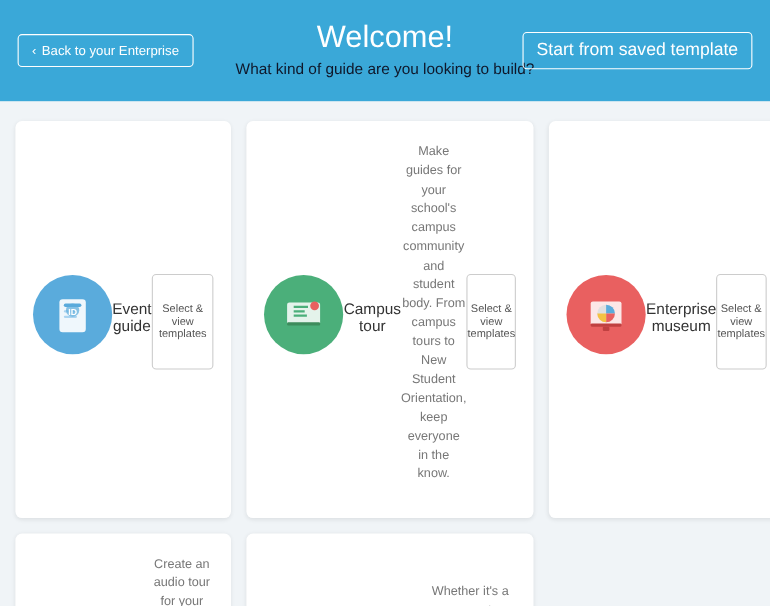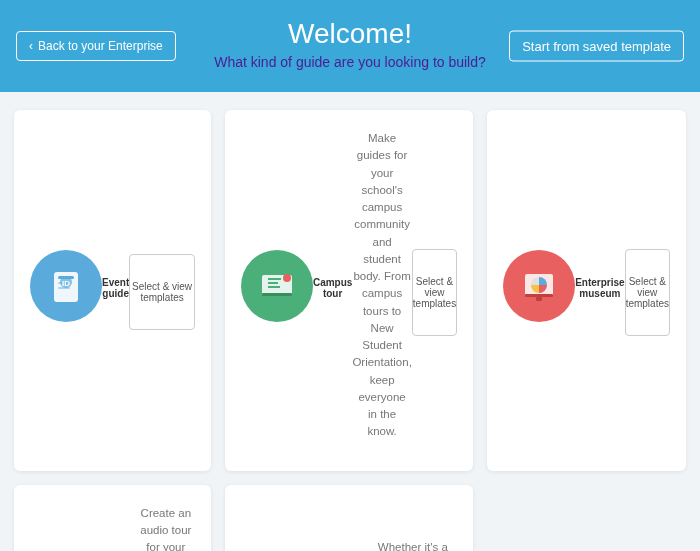--- a/index.html
+++ b/index.html
@@ -18,21 +18,21 @@
       text-align: center;
       position: relative;
     }
     .header-title {
       color: #fff;
       font-size: 28px;
       font-weight: 400;
       margin-bottom: 4px;
     }
     .header-subtitle {
-      color: #4c1d95;
+      color: #0f172a;
       font-size: 14px;
     }
     .back-btn {
       position: absolute;
       left: 16px;
       top: 50%;
       transform: translateY(-50%);
       background: transparent;
       border: 1.5px solid #fff;
       color: #fff;
@@ -48,21 +48,21 @@
     .start-btn {
       position: absolute;
       right: 16px;
       top: 50%;
       transform: translateY(-50%);
       background: transparent;
       border: 1.5px solid #fff;
       color: #fff;
       padding: 7px 12px;
       border-radius: 4px;
-      font-size: 13px;
+      font-size: 16px;
       cursor: pointer;
       white-space: nowrap;
     }
 
     
     .cards-container {
       padding: 18px 14px 14px;
       display: grid;
       grid-template-columns: repeat(3, 1fr);
       gap: 14px;
@@ -85,22 +85,22 @@
       border-radius: 50%;
       margin-bottom: 12px;
       display: flex;
       align-items: center;
       justify-content: center;
       overflow: hidden;
       flex-shrink: 0;
     }
 
     .card-title {
-      font-size: 10px;
-      font-weight: 700;
+      font-size: 14px;
+      font-weight: 400;
       color: #333;
       margin-bottom: 8px;
     }
 
     .card-desc {
       font-size: 11.5px;
       color: #777;
       line-height: 1.5;
       flex: 1;
       margin-bottom: 14px;

